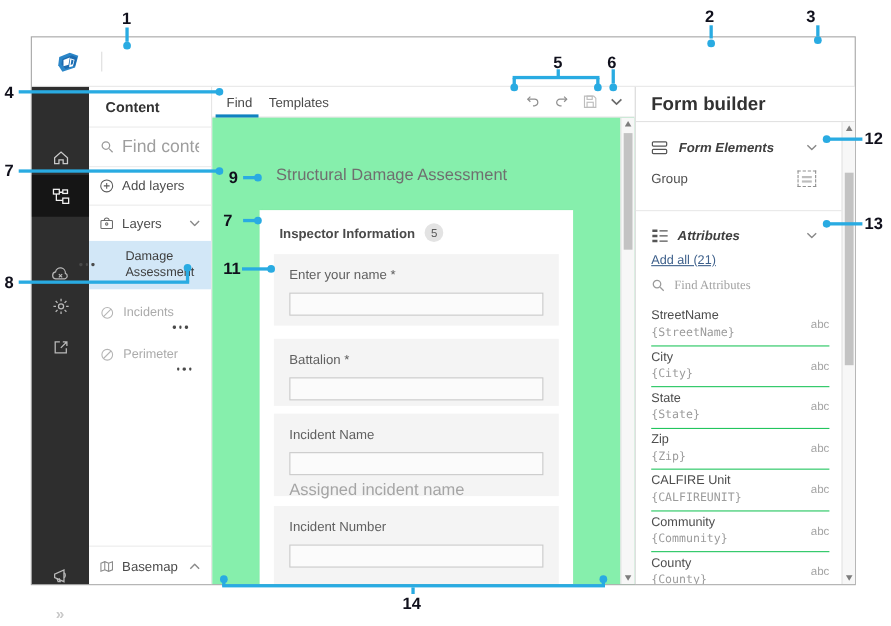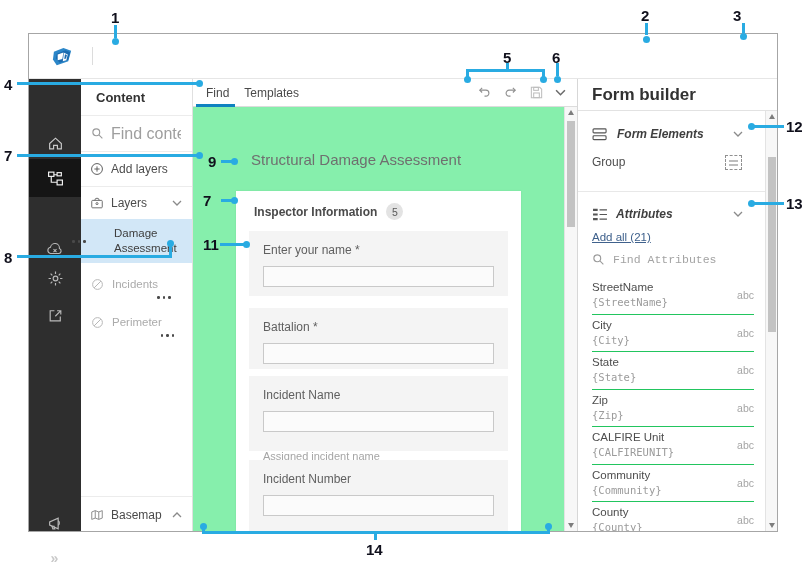--- a/index.html
+++ b/index.html
@@ -63,21 +63,21 @@
 
   .canvas { flex:1; background:#86efac; position:relative; overflow:hidden; }
   .form-title { position:absolute; left:58px; top:44px; font-size:15px; color:#6f6f6f; }
   .form-card { position:absolute; left:43px; top:84px; width:285px; height:450px; background:#fff; box-shadow:0 0 2px rgba(0,0,0,.08); }
   .group-hdr { position:absolute; left:18px; top:12px; display:flex; align-items:center; gap:9px; }
   .group-hdr .gtitle { font-size:12px; font-weight:bold; color:#4a4a4a; }
   .badge { width:17px; height:17px; border-radius:50%; background:#e3e3e3; color:#5a5a5a; font-size:10.5px; display:flex; align-items:center; justify-content:center; }
   .field { position:absolute; left:13px; width:259px; background:#f4f4f4; padding:12px 14px; }
   .field .flabel { font-size:12px; color:#606060; }
   .field .fbox { margin-top:9px; height:21px; background:#fbfbfb; border:1px solid #c9c9c9; }
-  .field .fhint { margin-top:18px; font-size:11px; color:#a5a5a5; }
+  .field .fhint { margin-top:5px; font-size:15px; color:#a5a5a5; }
   .f1 { top:40px; height:65px; } .f2 { top:117px; height:61px; }
   .f3 { top:185px; height:75px; } .f4 { top:269px; height:75px; }
 
   
   .sbar { position:absolute; background:#f7f7f7; border-left:1px solid #e3e3e3; }
   .sbar .arr { position:absolute; left:0; width:100%; height:11px; display:flex; align-items:center; justify-content:center; }
   .tri-up { width:0; height:0; border-left:3.5px solid transparent; border-right:3.5px solid transparent; border-bottom:5px solid #7d7d7d; }
   .tri-dn { width:0; height:0; border-left:3.5px solid transparent; border-right:3.5px solid transparent; border-top:5px solid #7d7d7d; }
   .thumb { position:absolute; left:1.5px; width:8px; background:#c3c3c3; }
   .canvas-sbar { right:0; top:0; bottom:0; width:13px; }
@@ -89,21 +89,21 @@
   .b-sec-hdr { position:absolute; left:0; width:188px; height:30px; display:flex; align-items:center; padding-left:14px; gap:8px; cursor:pointer; }
   .b-sec-hdr .slabel { font-size:12px; font-weight:bold; color:#3f3f3f;font-style:italic; }
   .b-sec-hdr .chev { position:absolute; right:23px; }
   .fe-hdr { top:40px; } .attr-hdr { top:120px; }
   .group-row { position:absolute; top:76px; left:0; width:188px; height:32px; display:flex; align-items:flex-start; padding-left:14px; font-size:12px; color:#4f4f4f; cursor:pointer; }
   .group-icon { position:absolute; right:24px; width:17px; height:15px; border:1px dashed #909090; display:flex; flex-direction:column; justify-content:center; gap:2px; align-items:center; }
   .group-icon i { display:block; width:9px; height:2px; background:#bdbdbd; }
   .b-sep { position:absolute; top:112px; left:0; width:188px; height:1px; background:#e8e8e8; }
   .addall { position:absolute; top:152px; left:14px; font-size:11.5px; color:#3f618c; text-decoration:underline; cursor:pointer; }
   .b-find { position:absolute; top:174px; left:14px; display:flex; align-items:center; gap:8px; }
-  .b-find input { border:none; outline:none; width:110px; font-size:11.5px; font-family:Liberation Mono, monospace; color:#4a4a4a; }
+  .b-find input { border:none; outline:none; width:110px; font-size:11.5px; font-family:Liberation Serif, serif; color:#4a4a4a; }
   .b-find input::placeholder { color:#a3a3a3; }
   .attr-list { position:absolute; top:198px; left:14px; width:162px; }
   .attr-row { position:relative; height:37.5px; border-bottom:1px solid #22c55e; cursor:pointer; }
   .attr-row:last-child { border-bottom:none; }
   .attr-name { position:absolute; left:0; top:4px; font-size:11.5px; color:#4d4d4d; }
   .attr-code { position:absolute; left:0; top:19px; font-size:10.5px; color:#9b9b9b; font-family:"DejaVu Sans Mono", monospace; }
   .attr-type { position:absolute; right:0; top:12px; font-size:10.5px; color:#a5a5a5; }
   .builder-sbar { left:187px; top:32px; bottom:0; width:12px; }
   .builder-sbar .thumb { top:46px; height:175px; }
   .builder-sbar .arr.bottom, .canvas-sbar .arr.bottom { bottom:0; }

